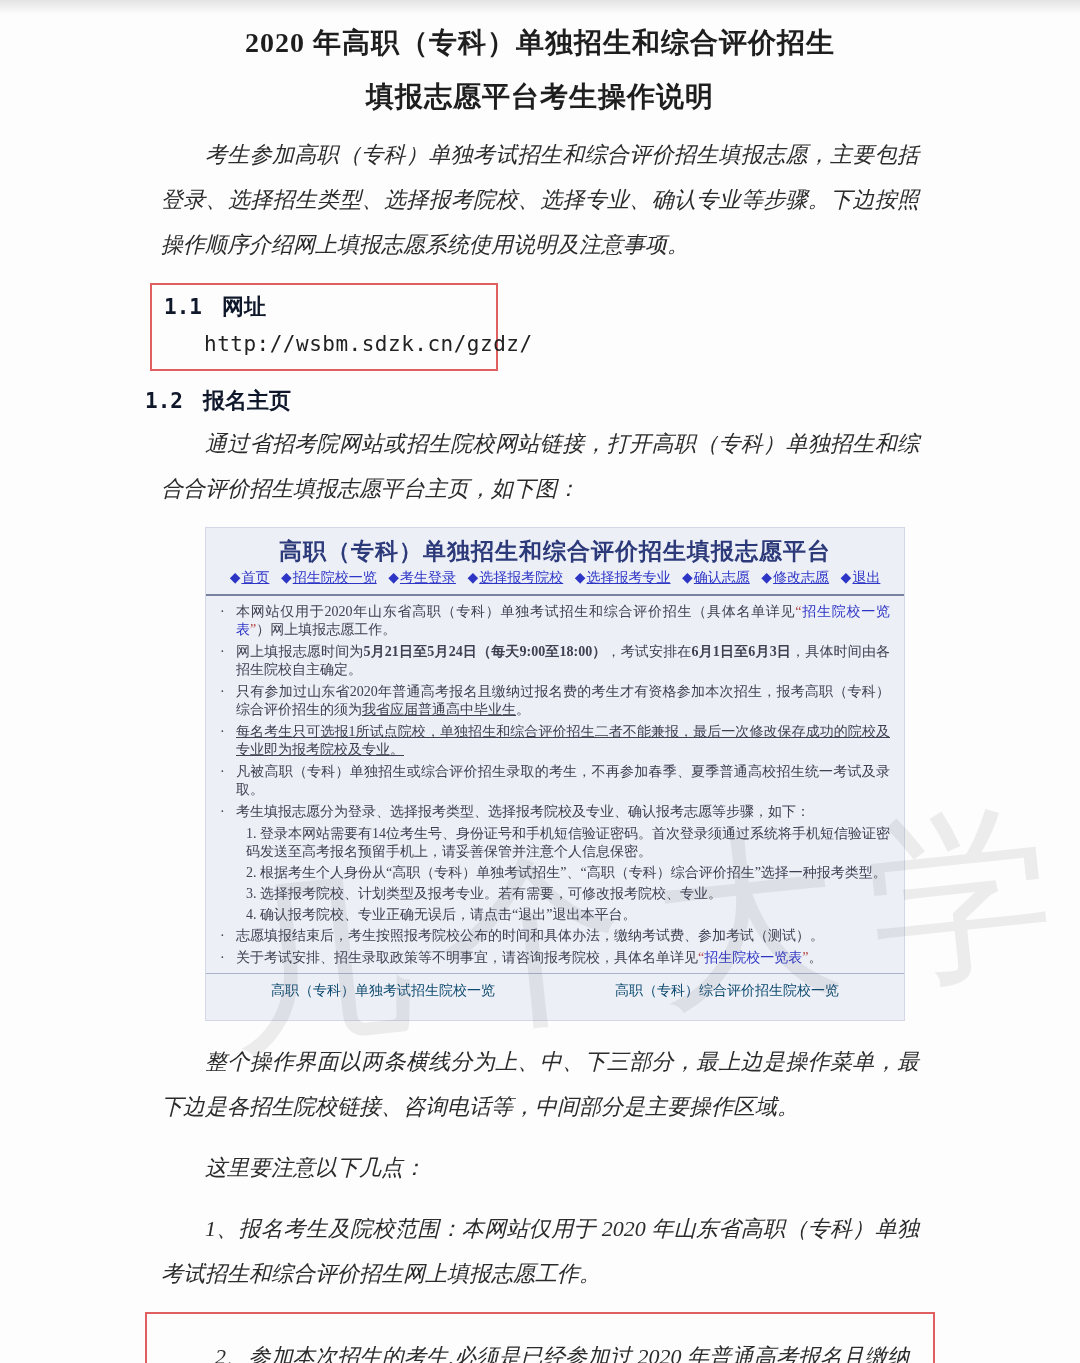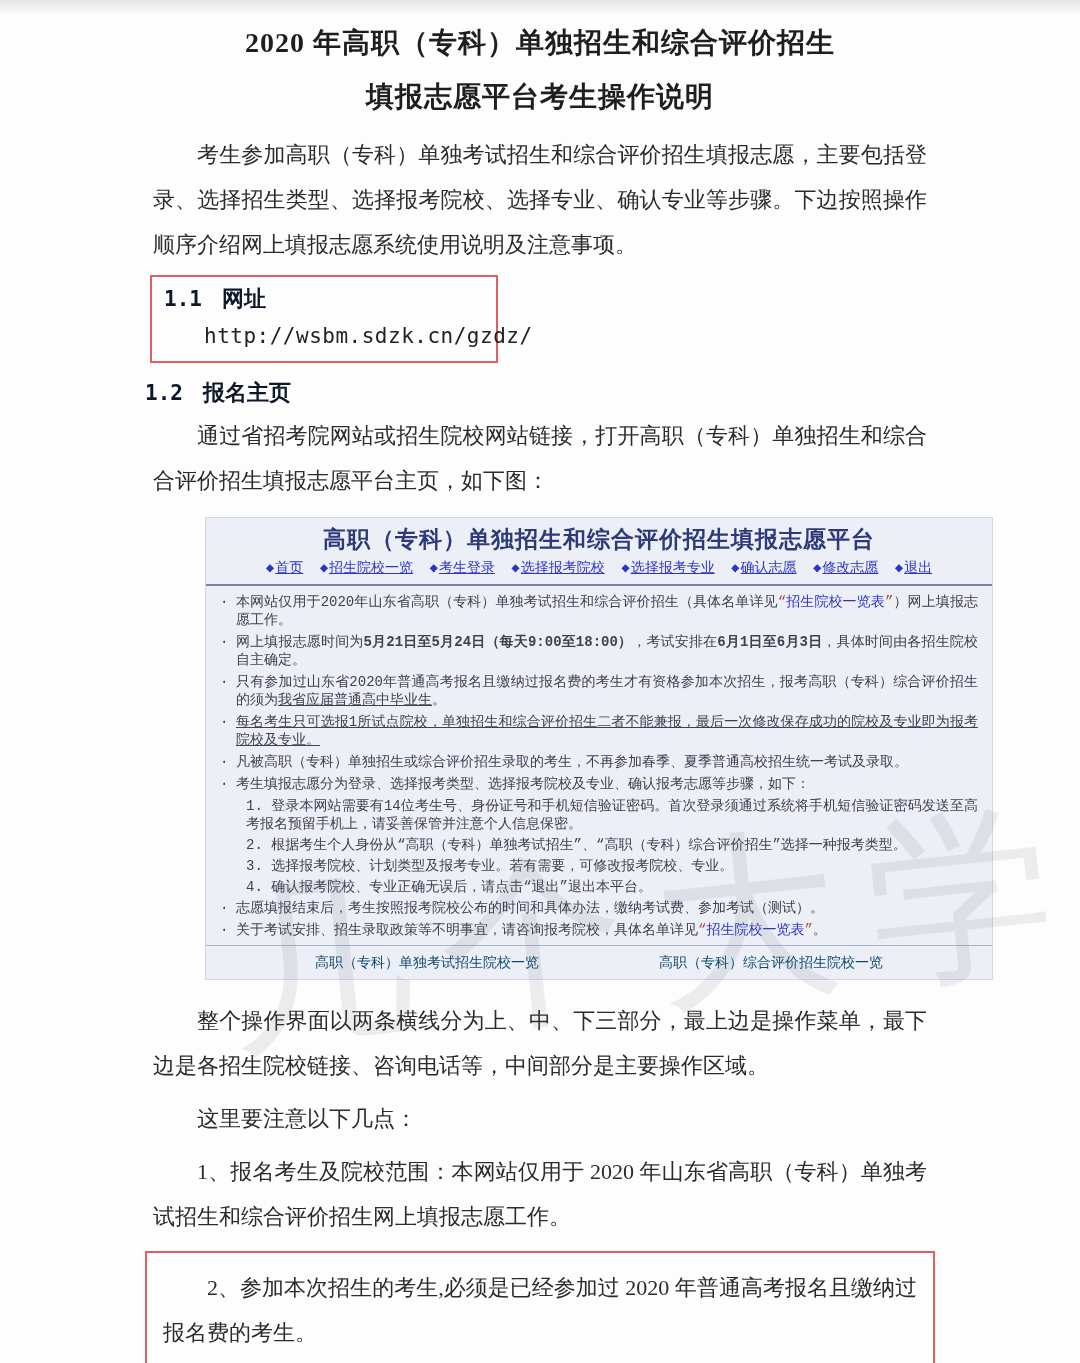--- a/index.html
+++ b/index.html
@@ -25,45 +25,45 @@
     z-index:5;pointer-events:none;
     font-family:"Liberation Serif",serif;
   }
   .doc{position:relative;z-index:1;padding:22px 145px 0 145px;}
   .t1,.t2{
     margin:0;text-align:center;font-size:28px;font-weight:bold;
     line-height:42px;color:#1e1e1e;letter-spacing:1px;
   }
   .t2{margin-top:12px;}
   .para{
-    margin:8px;font-size:22px;line-height:45px;
-    text-align:justify;text-indent:2em;color:#2b2b2b;
+    margin:16px;font-size:22px;line-height:45px;
+    text-align:justify;text-indent:2em;color:#2b2b2b;font-style:italic;
   }
   .intro{margin-top:14px;}
   .redbox{border:2px solid #e06060;background:transparent;}
   .box1{
     width:322px;margin-top:4px;margin-left:5px;
     padding:4px 10px 8px 12px;
   }
   .h2{font-size:22px;font-weight:bold;line-height:36px;color:#0f172a;}
   .h2 .secnum{margin-right:20px;font-family:"DejaVu Sans Mono",monospace;font-size:21px;}
   .url{
     margin:2px 0 0 40px;
     font-family:"DejaVu Sans Mono",monospace;
     font-size:21px;line-height:34px;letter-spacing:0.5px;color:#222;
   }
   .sec12{margin-top:12px;}
   .p12{margin-top:2px;}
 
   
   .webshot{
-    margin:14px 0 0 60px;width:788px;box-sizing:border-box;
+    margin:14px 0 0 60px;width:700px;box-sizing:border-box;
     background:#edeff7;border:1px solid #d4d8e6;
-    padding:8px 14px 3px 14px;
-    font-family:Liberation Mono, monospace;
+    padding:8px 14px 16px 14px;
+    font-family:Liberation Serif, serif;
     color:#3d4150;
   }
   .ws-title{
     text-align:center;font-size:23px;font-weight:bold;
     color:#2c3a7a;line-height:31px;letter-spacing:1px;
   }
   .ws-nav{
     text-align:center;line-height:22px;font-size:14px;
     color:#2d35c5;white-space:nowrap;
   }

